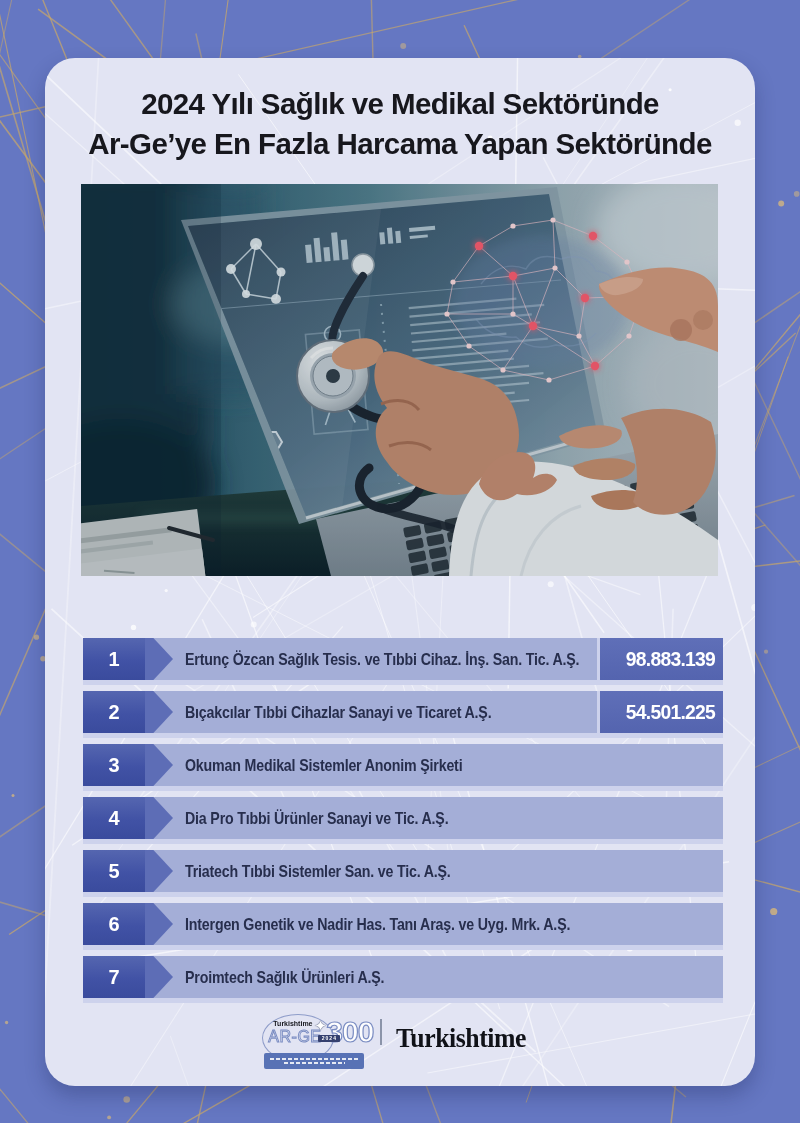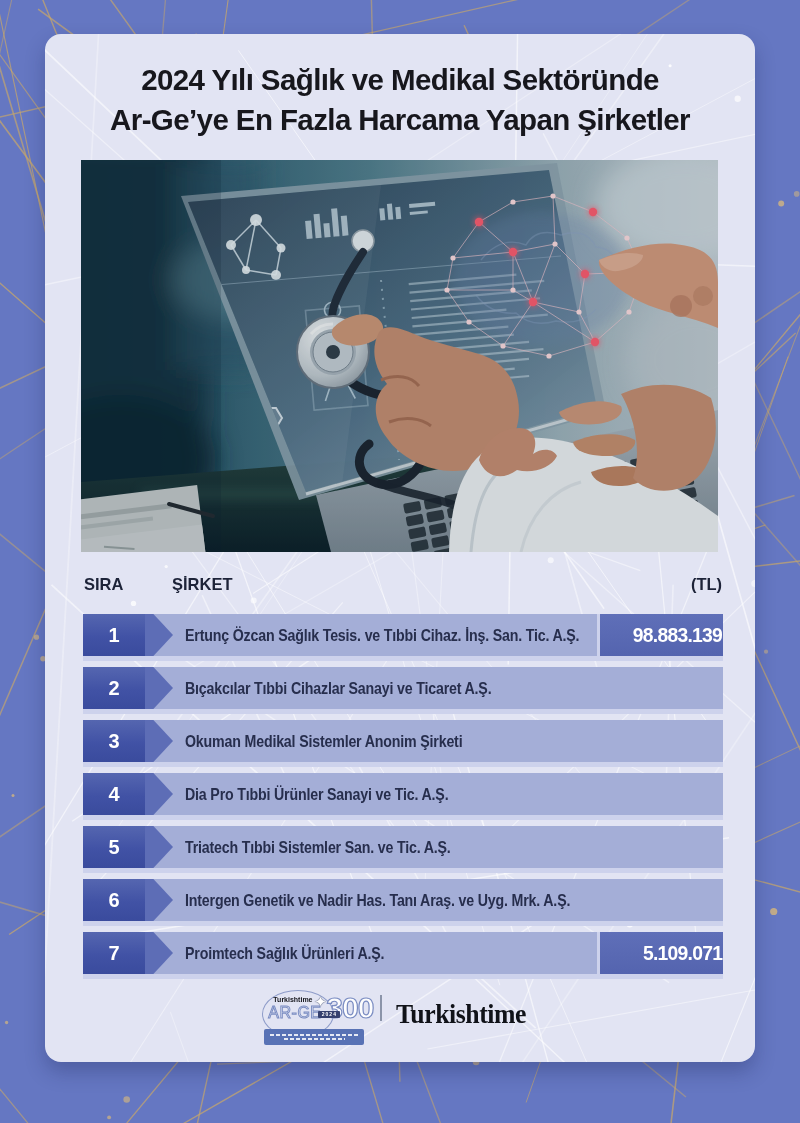--- a/index.html
+++ b/index.html
@@ -8,22 +8,22 @@
     width:800px;height:1123px;position:relative;overflow:hidden;
     background:#6577c2;
     font-family:"Liberation Sans",sans-serif;
     -webkit-font-smoothing:antialiased;
   }
   svg{display:block;}
   #net-outer{position:absolute;left:0;top:0;width:800px;height:1123px;}
 
   
   .card{
-    position:absolute;left:45px;top:34px;width:710px;height:1028px;
-    background:#e2e4f3;border-radius:16px;overflow:hidden;
+    position:absolute;left:45px;top:58px;width:710px;height:1028px;
+    background:#e2e4f3;border-radius:30px;overflow:hidden;
     box-shadow:0 10px 20px rgba(25,35,85,.30);
   }
   #net-card{position:absolute;left:0;top:0;width:710px;height:1028px;}
 
   .title{
     position:absolute;left:0;top:26px;width:100%;text-align:center;
     font-size:29.5px;font-weight:800;line-height:40px;color:#17171d;
     letter-spacing:-0.6px;
   }
   .title span{display:block;}
@@ -58,21 +58,21 @@
   }
   .company{
     position:absolute;left:102px;top:0;bottom:5px;display:flex;align-items:center;
     color:#272e4d;font-size:16.5px;font-weight:600;white-space:nowrap;
     transform:scaleX(.86);transform-origin:left center;letter-spacing:-0.2px;
   }
   .amount{
     position:absolute;right:0;top:0;bottom:5px;width:126px;
     background:linear-gradient(180deg,#5f6fb8 0%,#5464af 100%);
     border-left:3px solid #cdd2ec;box-sizing:border-box;
-    display:flex;align-items:center;justify-content:flex-end;padding-right:1px;
+    display:flex;align-items:center;justify-content:flex-end;padding-right:8px;
     color:#fff;font-size:21px;font-weight:700;letter-spacing:-0.8px;
   }
   .amount span{transform:scaleX(.92);transform-origin:right center;display:block;}
 
   
   .footer{
     position:absolute;left:0;top:952px;width:100%;height:64px;
     display:flex;align-items:center;justify-content:center;gap:14px;
   }
   .arge-logo{position:relative;width:104px;height:58px;}
@@ -293,21 +293,21 @@
       <circle cx="709.8" cy="549.5" r="3.58" fill="#ffffff" opacity="0.57"></circle>
       <circle cx="342.0" cy="178.8" r="1.59" fill="#ffffff" opacity="0.78"></circle>
       <circle cx="541.4" cy="222.0" r="1.51" fill="#ffffff" opacity="0.69"></circle>
       <circle cx="472.1" cy="320.7" r="2.68" fill="#ffffff" opacity="0.88"></circle>
       <circle cx="208.7" cy="566.5" r="3.03" fill="#ffffff" opacity="0.62"></circle>
       <circle cx="73.8" cy="652.3" r="1.76" fill="#ffffff" opacity="0.72"></circle>
     </svg>
 
   <div class="title">
     <span>2024 Yılı Sağlık ve Medikal Sektöründe</span>
-    <span>Ar-Ge’ye En Fazla Harcama Yapan Şirketler</span>
+    <span>Ar-Ge’ye En Fazla Harcama Yapan Sektöründe</span>
   </div>
 
   <div class="photo">
     <svg viewBox="0 0 637 392" width="637" height="392">
       <defs>
         <linearGradient id="pbg" x1="0" y1="0" x2="1" y2="0">
           <stop offset="0" stop-color="#1d4355"></stop>
             <stop offset=".18" stop-color="#2e5d70"></stop>
           <stop offset=".45" stop-color="#52808f"></stop>
             <stop offset=".75" stop-color="#9fb4bd"></stop>
@@ -605,25 +605,20 @@
       <path d="M478,252 C500,240 524,238 540,246 C544,254 534,262 516,264 C498,266 480,262 478,252 Z" fill="#cf987b"></path>
       <path d="M492,282 C514,272 540,272 554,280 C556,288 544,296 526,296 C508,296 494,292 492,282 Z" fill="#c8906f"></path>
       <path d="M510,312 C530,304 554,304 566,312 C566,320 554,326 538,326 C522,326 512,320 510,312 Z" fill="#c08463"></path>
       <path d="M540,234 C570,220 606,222 630,238 C640,268 634,300 616,318 C596,336 566,334 552,318 C560,296 556,262 540,234 Z" fill="#c68f72"></path>
 
       <rect x="0" y="0" width="637" height="392" fill="#0a1824" opacity=".12"></rect>
       <path d="M0,0 H140 V392 H0 Z" fill="#0a1e2c" opacity=".18"></path>
     </svg>
   </div>
 
-  <div class="thead">
-    <span class="h-rank">SIRA</span>
-    <span class="h-company">ŞİRKET</span>
-    <span class="h-amount">(TL)</span>
-  </div>
 
   <div class="rows">
     <div class="row">
       <div class="row-bevel"></div>
       <div class="row-bar"></div>
       <div class="rank-badge">
           <span>1</span>
         </div>
       <div class="rank-arrow"></div>
       <div class="company">Ertunç Özcan Sağlık Tesis. ve Tıbbi Cihaz. İnş. San. Tic. A.Ş.</div>
@@ -632,20 +627,23 @@
         </div>
     </div>
     <div class="row">
       <div class="row-bevel"></div>
       <div class="row-bar"></div>
       <div class="rank-badge">
           <span>2</span>
         </div>
       <div class="rank-arrow"></div>
       <div class="company">Bıçakcılar Tıbbi Cihazlar Sanayi ve Ticaret A.Ş.</div>
+      <div class="amount">
+          <span>54.501.225</span>
+        </div>
     </div>
     <div class="row">
       <div class="row-bevel"></div>
       <div class="row-bar"></div>
       <div class="rank-badge">
           <span>3</span>
         </div>
       <div class="rank-arrow"></div>
       <div class="company">Okuman Medikal Sistemler Anonim Şirketi</div>
     </div>
@@ -677,23 +675,20 @@
       <div class="company">Intergen Genetik ve Nadir Has. Tanı Araş. ve Uyg. Mrk. A.Ş.</div>
     </div>
     <div class="row">
       <div class="row-bevel"></div>
       <div class="row-bar"></div>
       <div class="rank-badge">
           <span>7</span>
         </div>
       <div class="rank-arrow"></div>
       <div class="company">Proimtech Sağlık Ürünleri A.Ş.</div>
-      <div class="amount">
-          <span>5.109.071</span>
-        </div>
     </div>
   </div>
 
   <div class="footer">
     <div class="arge-logo">
       <div class="arge-ellipse"></div>
       <div class="arge-brand">Turkishtime</div>
       <div class="arge-name">AR-GE</div>
       <div class="arge-star">✦</div>
       <div class="arge-number">300</div>

